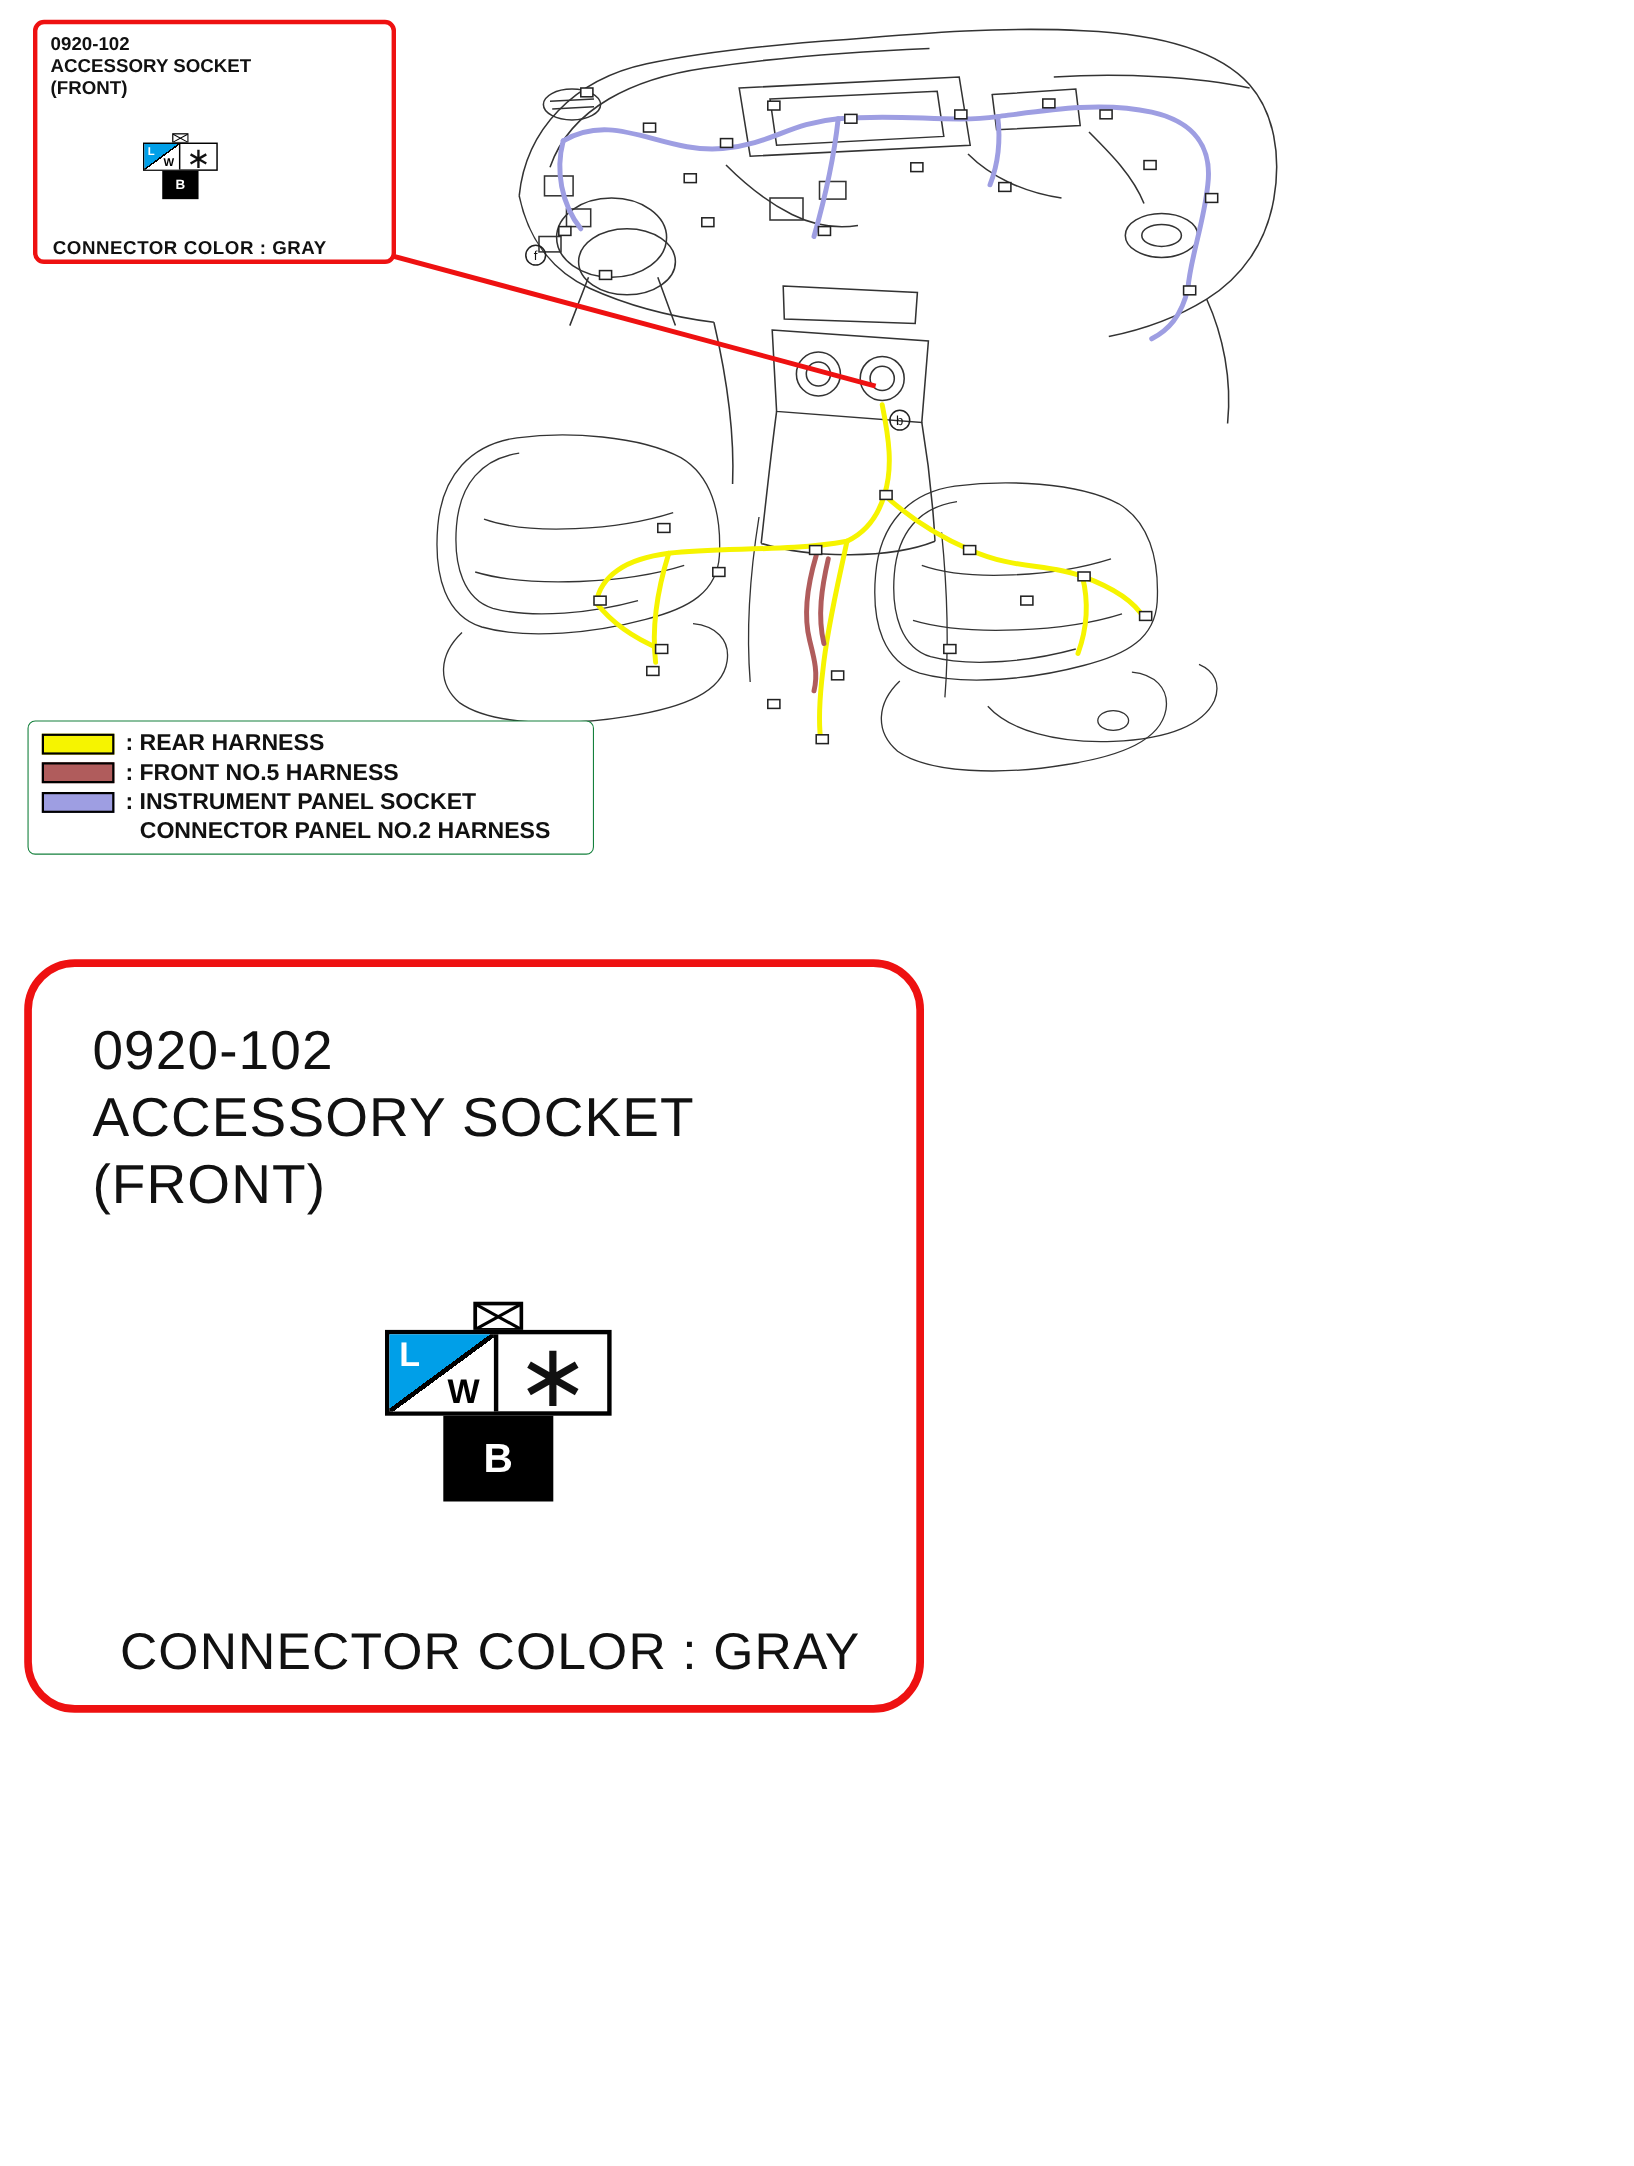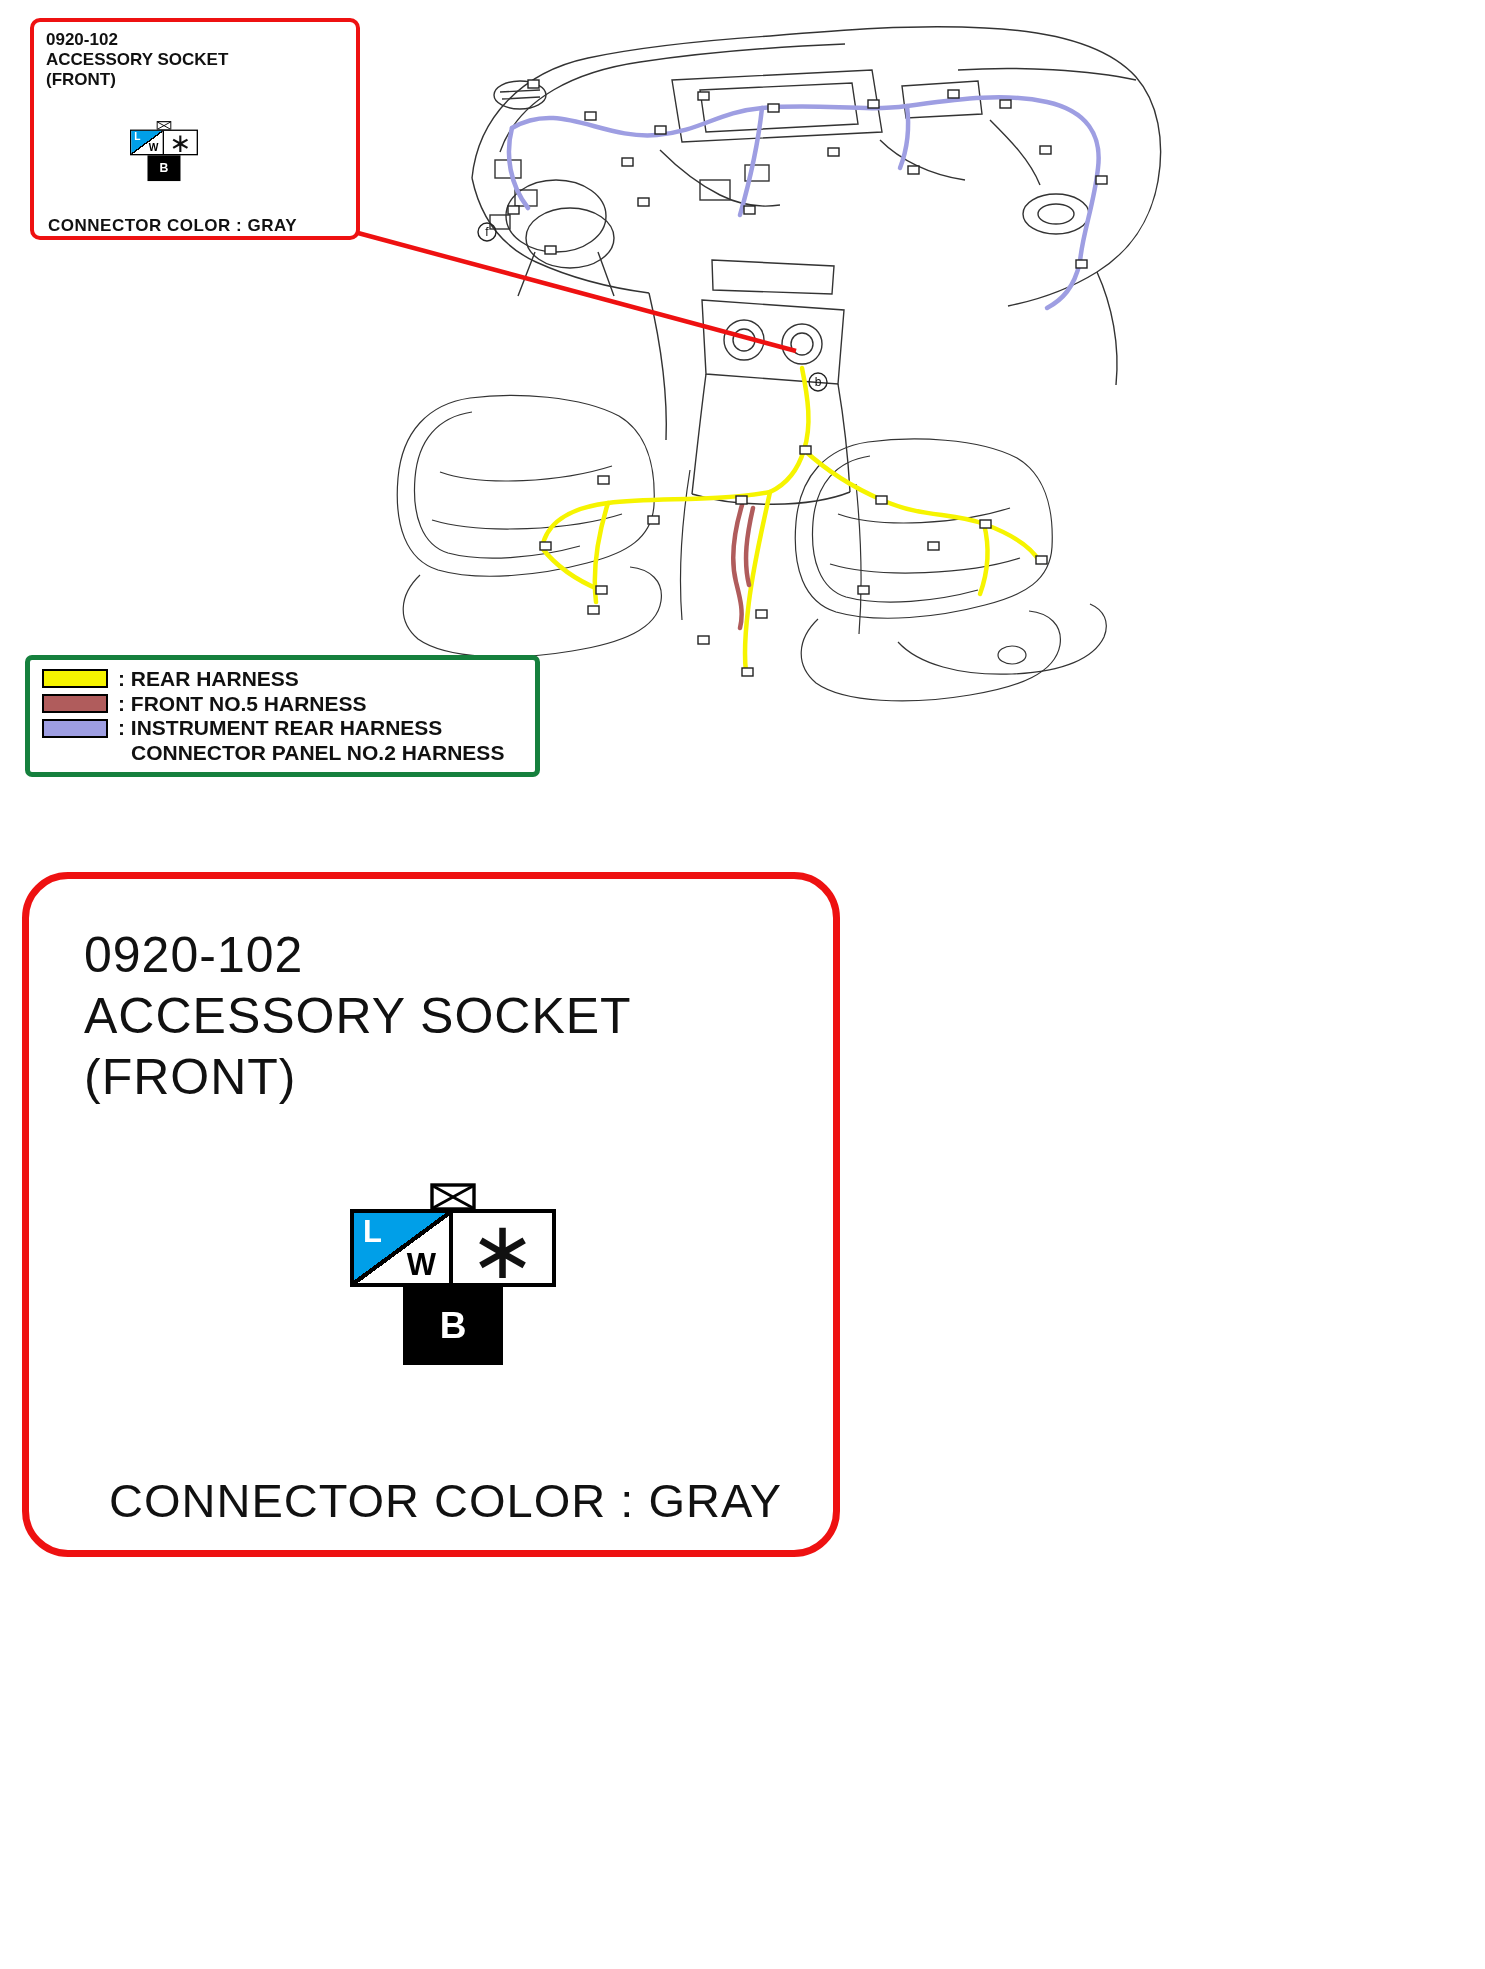--- a/index.html
+++ b/index.html
@@ -14,21 +14,21 @@
     border:4px solid var(--c-red,#e11); border-radius:10px; background:#fff; z-index:2;
   }
   .callout-sm .head { position:absolute; left:12px; top:8px; font-size:17px; font-weight:bold; line-height:20px; }
   .callout-sm .note { position:absolute; left:14px; top:194px; font-size:17px; font-weight:bold; letter-spacing:.5px; }
   .conn-sm-wrap { position:absolute; left:96px; top:99px; width:70px; height:62px; }
   .conn-sm-wrap .conn { transform:scale(0.33); transform-origin:top left; }
 
   
   .legend {
     position:absolute; left:25px; top:655px; width:515px; height:122px;
-    border:5px solid #15803d; border-radius:7px; background:#fff; z-index:2;
+    border:1px solid #15803d; border-radius:7px; background:#fff; z-index:2;
     display:flex; flex-direction:column; justify-content:space-evenly; padding:6px 12px;
   }
   .legend-row { display:flex; align-items:center; gap:10px; height:24px; }
   .swatch { width:66px; height:19px; border:2px solid #000; flex:none; }
   .legend-label { font-size:21px; font-weight:bold; white-space:nowrap; }
   .legend-label.no-colon { padding-left:13px; }
 
   
   .callout-lg {
     position:absolute; left:22px; top:872px; width:818px; height:685px;
@@ -222,21 +222,21 @@
     <div class="legend-row">
       <span class="swatch" style="background: rgb(246, 244, 0);"></span>
       <span class="legend-label">: REAR HARNESS</span>
     </div>
     <div class="legend-row">
       <span class="swatch" style="background: rgb(176, 92, 92);"></span>
       <span class="legend-label">: FRONT NO.5 HARNESS</span>
     </div>
     <div class="legend-row">
       <span class="swatch" style="background: rgb(158, 158, 226);"></span>
-      <span class="legend-label">: INSTRUMENT REAR HARNESS</span>
+      <span class="legend-label">: INSTRUMENT PANEL SOCKET</span>
     </div>
     <div class="legend-row">
       <span class="swatch" style="visibility: hidden;"></span>
       <span class="legend-label no-colon">CONNECTOR PANEL NO.2 HARNESS</span>
     </div>
   </div>
 
   <div class="callout-lg">
     <div class="head">
       <div>0920-102</div>

